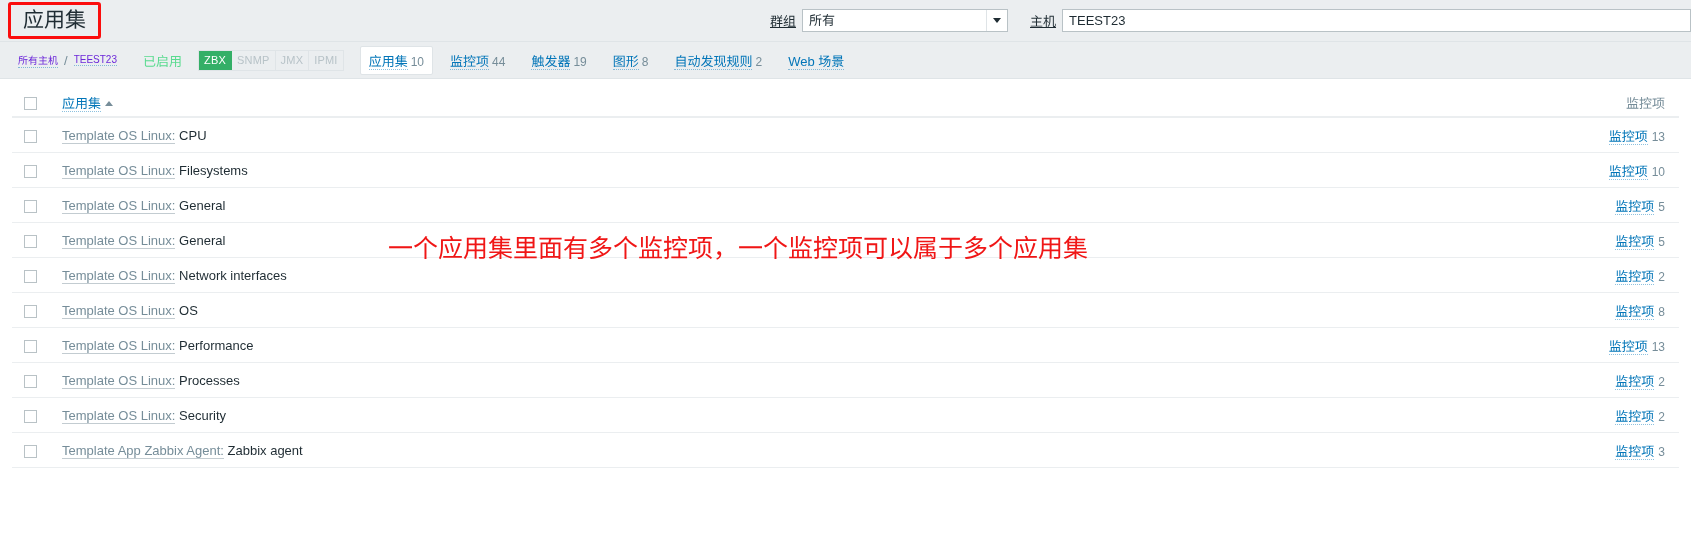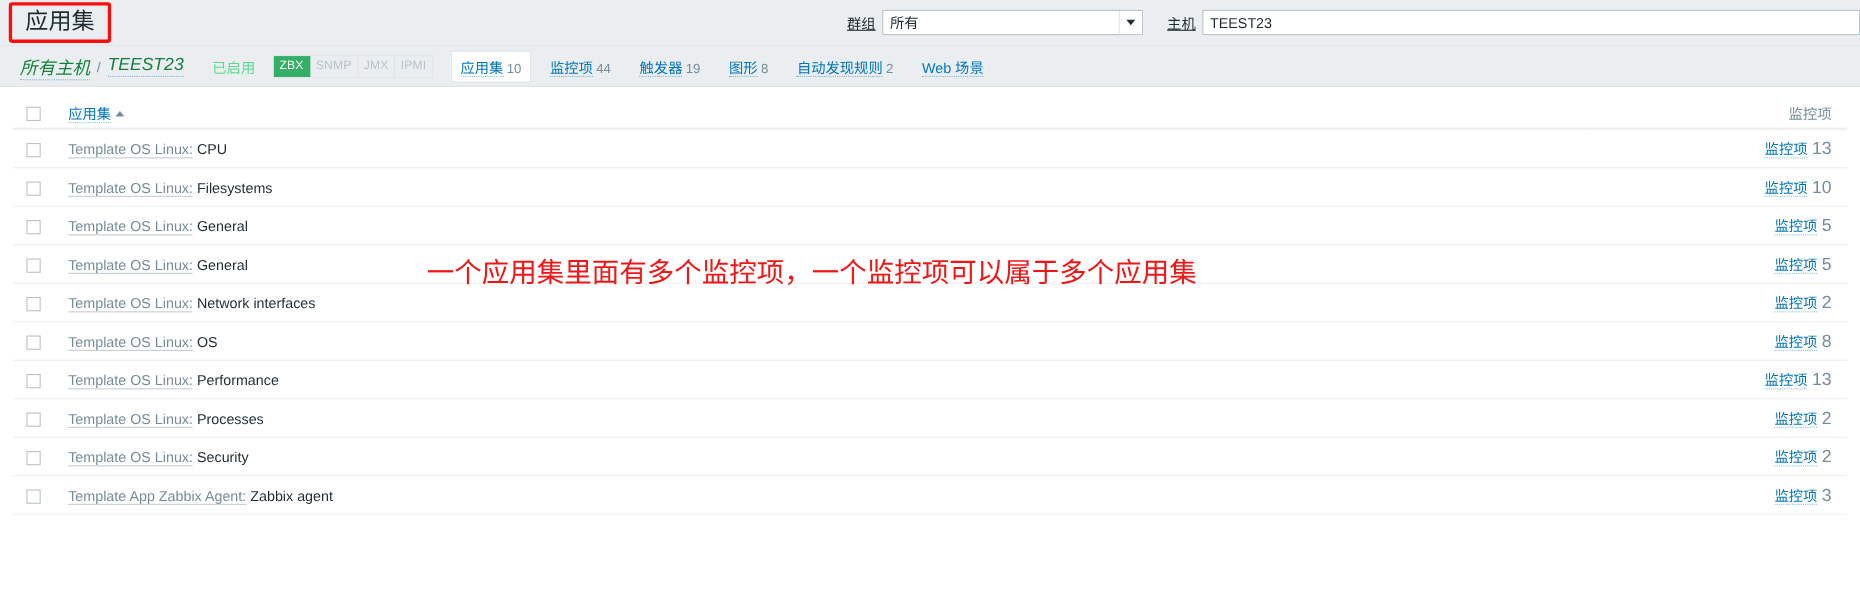--- a/index.html
+++ b/index.html
@@ -55,21 +55,21 @@
   }
   .filter-label {
     color: #1f2c33;
     font-size: 13px;
     margin-right: 6px;
     white-space: nowrap;
     text-decoration: underline;
   }
   .select-wrap {
     position: relative;
-    width: 237px;
+    width: 206px;
     height: 23px;
     margin-right: 22px;
   }
   .select-box {
     width: 100%;
     height: 100%;
     box-sizing: border-box;
     background: #ffffff;
     border: 1px solid #b9c2c6;
     font-size: 13px;
@@ -118,26 +118,25 @@
   .nav-row {
     height: 37px;
     background: #ebeef0;
     border-bottom: 1px solid #dfe4e7;
     display: flex;
     align-items: center;
     padding-left: 18px;
     box-sizing: border-box;
   }
   .crumb-link {
-    color: #15803d;
-    font-size: 16px;
+    color: #6d28d9;
+    font-size: 10px;
     text-decoration: none;
     cursor: pointer;
     border-bottom: 1px dotted rgba(2,117,184,.45);
-    font-style: italic;
   }
   .crumb-sep {
     color: #768d99;
     font-size: 13px;
     margin: 0 6px;
   }
   .status-enabled {
     color: #59db8f;
     font-size: 13px;
     margin-left: 26px;
@@ -256,21 +255,21 @@
   }
   .app-name { color: #1f2c33; }
   .items-link {
     color: #0275b8;
     text-decoration: none;
     cursor: pointer;
   }
   .items-link .label { border-bottom: 1px dotted rgba(2,117,184,.45); }
   .items-count {
     color: #768d99;
-    font-size: 16px;
+    font-size: 12px;
     margin-left: 4px;
   }
   .footer-pad {
     height: 44px;
     background: #ffffff;
   }
 
   
   .annotation {
     position: absolute;

